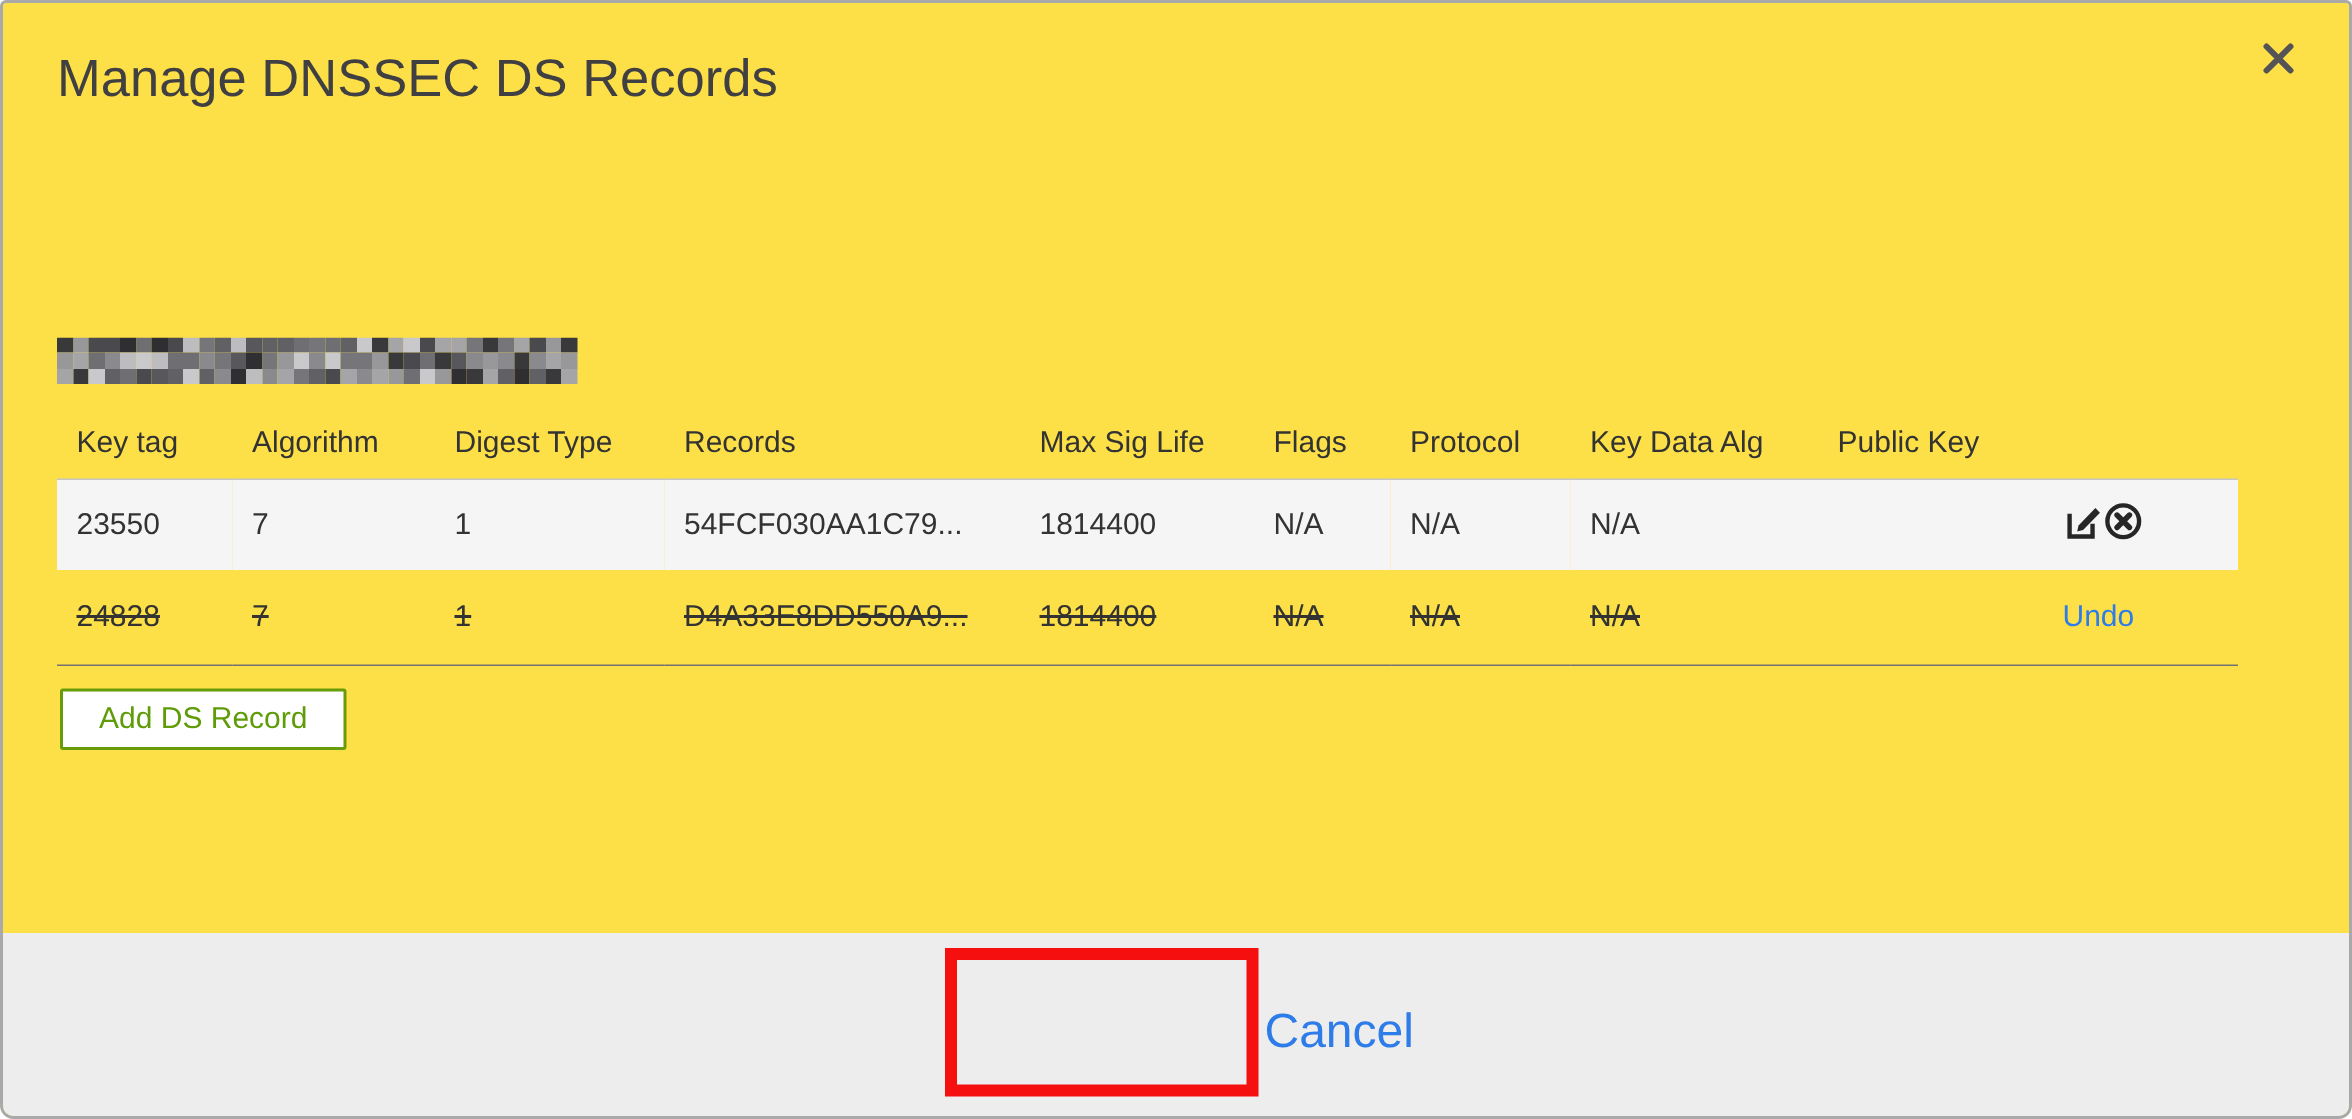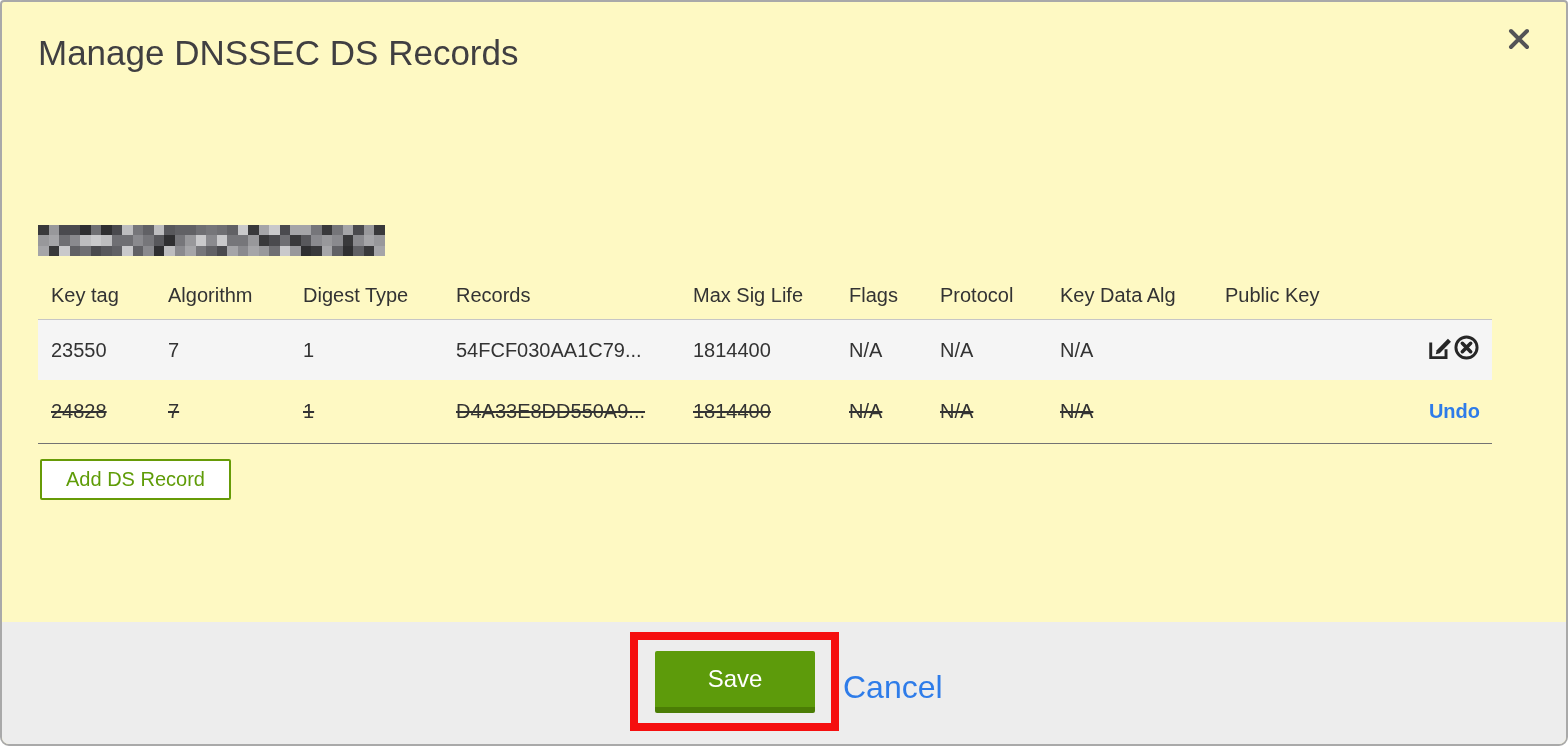--- a/index.html
+++ b/index.html
@@ -1,30 +1,30 @@
 <!DOCTYPE html>
 <html><head>
 <meta charset="utf-8">
 <style>
   html,body{margin:0;padding:0;background:#fff;}
   body{width:1568px;height:746px;font-family:"Liberation Sans","DejaVu Sans",sans-serif;overflow:hidden;}
   .modal{position:relative;width:1568px;height:746px;box-sizing:border-box;
-         border:2px solid #a9a9a9;border-radius:4px 4px 9px 9px;background:#fef9c3;overflow:hidden;}
+         border:2px solid #a9a9a9;border-radius:4px 4px 9px 9px;background:#fde047;overflow:hidden;}
   .close-btn{position:absolute;top:22px;left:1502px;width:30px;height:30px;cursor:pointer;}
   .page-title{margin:31px 0 0 36px;font-size:35px;font-weight:400;color:#403f41;letter-spacing:0;}
   .redacted{margin:152px 0 0 36px;width:348px;height:31px;display:flex;flex-wrap:wrap;overflow:hidden;}
   .redacted div{width:10.5px;height:10.34px;}
   .subtitle{margin:28px 0 0 36px;font-size:22px;color:#333;}
   .ds-table{margin:16px 0 0 36px;width:1454px;border-collapse:collapse;table-layout:fixed;font-size:20px;color:#333;}
   .ds-table th{font-weight:400;text-align:left;padding:12px 0 12px 13px;border-bottom:1px solid #c6c6c6;}
   .ds-table td{padding:0 0 0 13px;height:60px;vertical-align:middle;}
   tr.row-current td{background:#f5f5f5;}
   tr.row-deleted td{height:63px;border-bottom:1px solid #737373;}
   .struck{text-decoration:line-through;}
-  .actions-cell{text-align:right;padding-right:12px !important;white-space:nowrap;font-weight:bold;}
+  .actions-cell{text-align:left;padding-right:12px !important;white-space:nowrap;}
   .icon-btn{display:inline-block;vertical-align:middle;cursor:pointer;}
   .undo-link{color:#2e7ce9;cursor:pointer;text-decoration:none;}
   .add-btn{margin:15px 0 0 38px;display:inline-block;background:#fff;border:2px solid #679b07;
            border-radius:2px;color:#5f9c08;font-size:20px;padding:7px 24px;cursor:pointer;
            font-family:"Liberation Sans","DejaVu Sans",sans-serif;}
   .footer{position:absolute;left:0;right:0;bottom:0;height:122px;background:#ededed;}
   .annotation-rect{position:absolute;left:628px;top:10px;width:209px;height:99px;
                    border:8px solid #f50f0f;box-sizing:border-box;pointer-events:none;}
   .save-btn{position:absolute;left:653px;top:29px;width:160px;height:62px;background:#5d9b0b;
             border:none;border-bottom:6px solid #4b7d05;border-radius:2px;color:#fff;font-size:24px;
@@ -213,17 +213,16 @@
           <a class="undo-link">Undo</a>
         </td>
       </tr>
     </tbody>
   </table>
 
   <button class="add-btn">Add DS Record</button>
 
   <div class="footer">
     <div class="annotation-rect"></div>
-    <button class="save-btn">Save</button>
     <a class="cancel-link">Cancel</a>
   </div>
 
 </div>
 
 </body></html>

